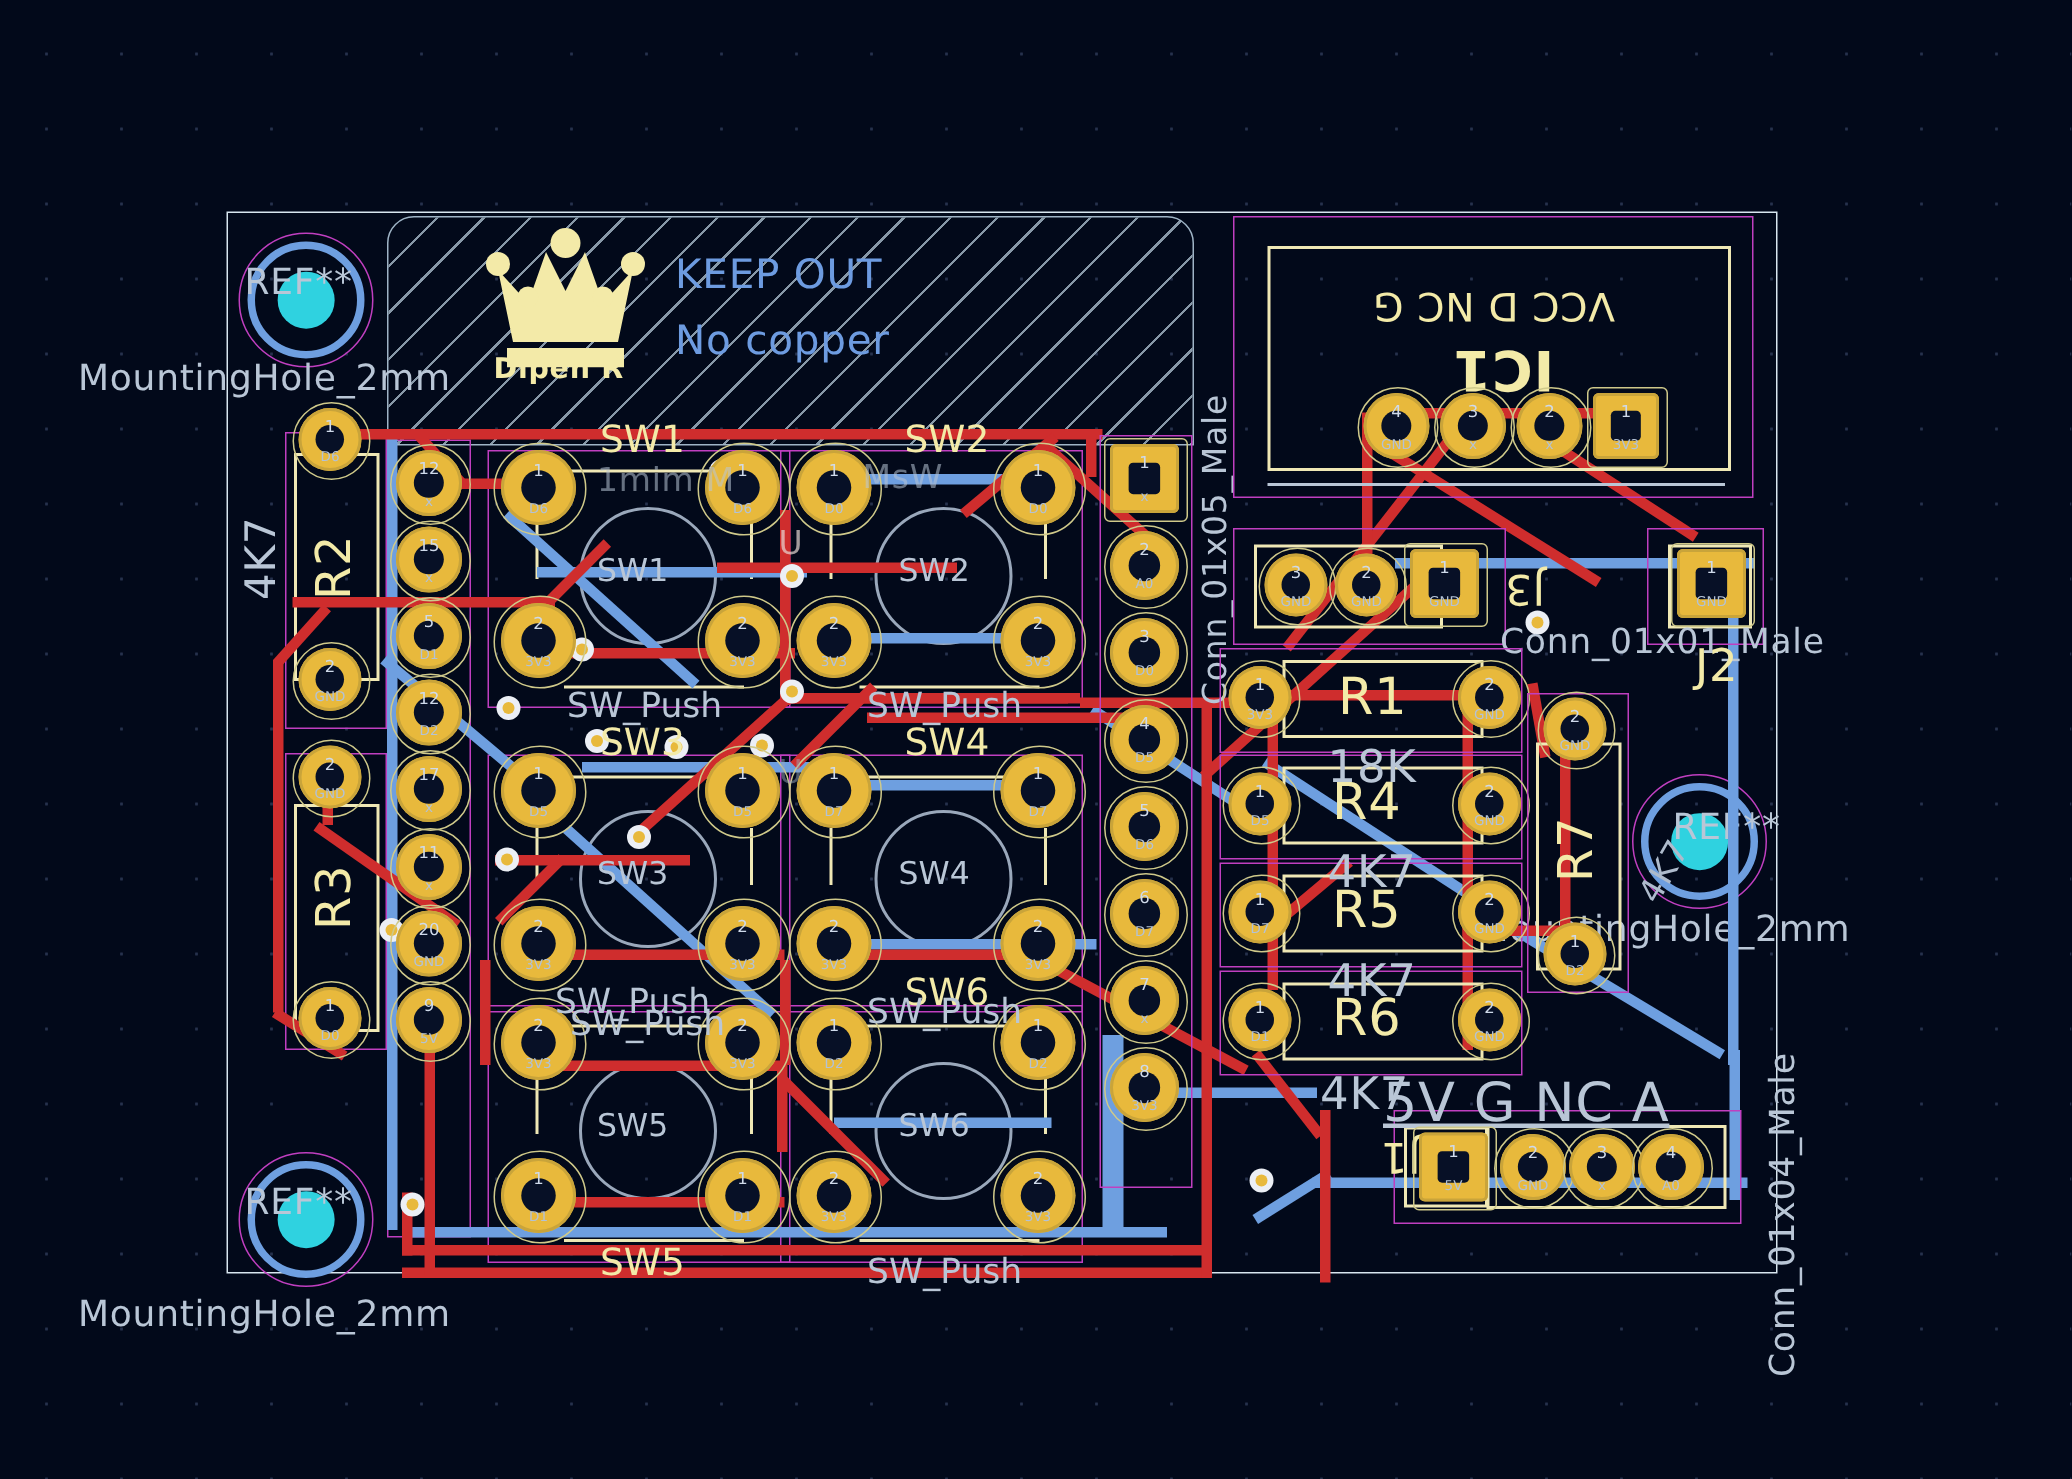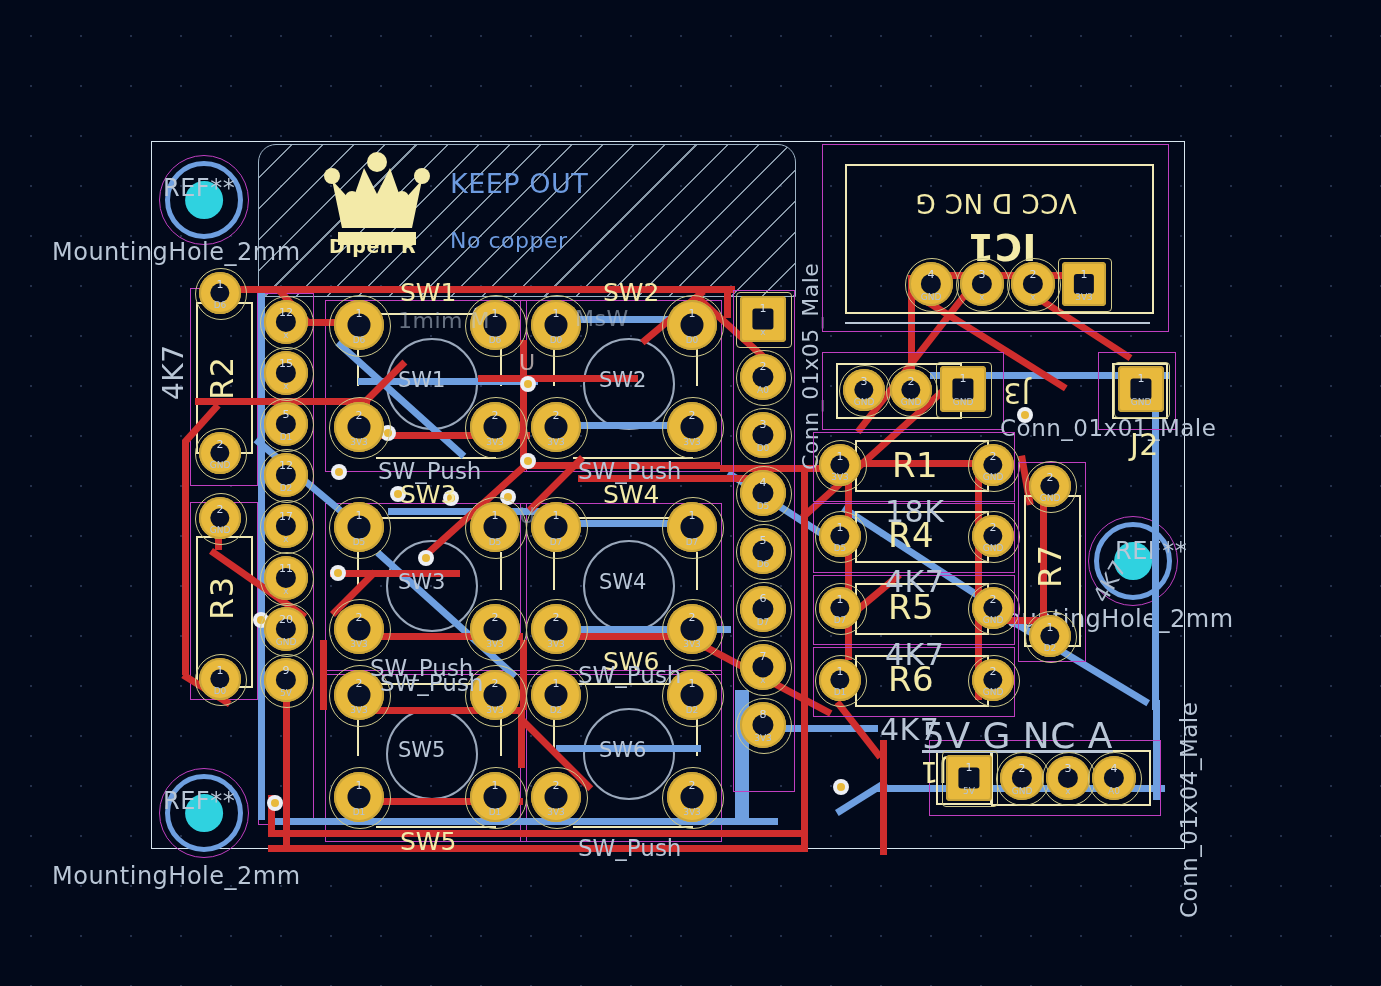--- a/index.html
+++ b/index.html
@@ -65,21 +65,21 @@
 </head>
 <body>
 
 <div id="root">
   <div id="grid"></div>
 
   <div class="abs edge" style="left:151px;top:141px;width:1032px;height:706px;"></div>
 
   <div id="keepout" style="left:258px;top:144px;width:536px;height:151px;"></div>
   <div class="txt keepout-txt" style="left:450px;top:170px;font-size:27px;">KEEP OUT</div>
-  <div class="txt keepout-txt" style="left:450px;top:230px;font-size:22px;">No copper</div>
+  <div class="txt keepout-txt" style="left:450px;top:214px;font-size:27px;">No copper</div>
 
   <svg id="crown" viewBox="0 0 110 95">
     <path d="M10 30 L20 78 L90 78 L100 30 L80 52 L68 18 L55 44 L42 18 L30 52 Z" fill="#f3eaa8"></path>
     <circle cx="10" cy="26" r="8" fill="#f3eaa8"></circle>
     <circle cx="100" cy="26" r="8" fill="#f3eaa8"></circle>
     <circle cx="55" cy="12" r="10" fill="#f3eaa8"></circle>
     <circle cx="30" cy="48" r="7" fill="#f3eaa8"></circle>
     <circle cx="80" cy="48" r="7" fill="#f3eaa8"></circle>
     <rect x="16" y="82" width="78" height="13" fill="#f3eaa8"></rect>
   </svg>

